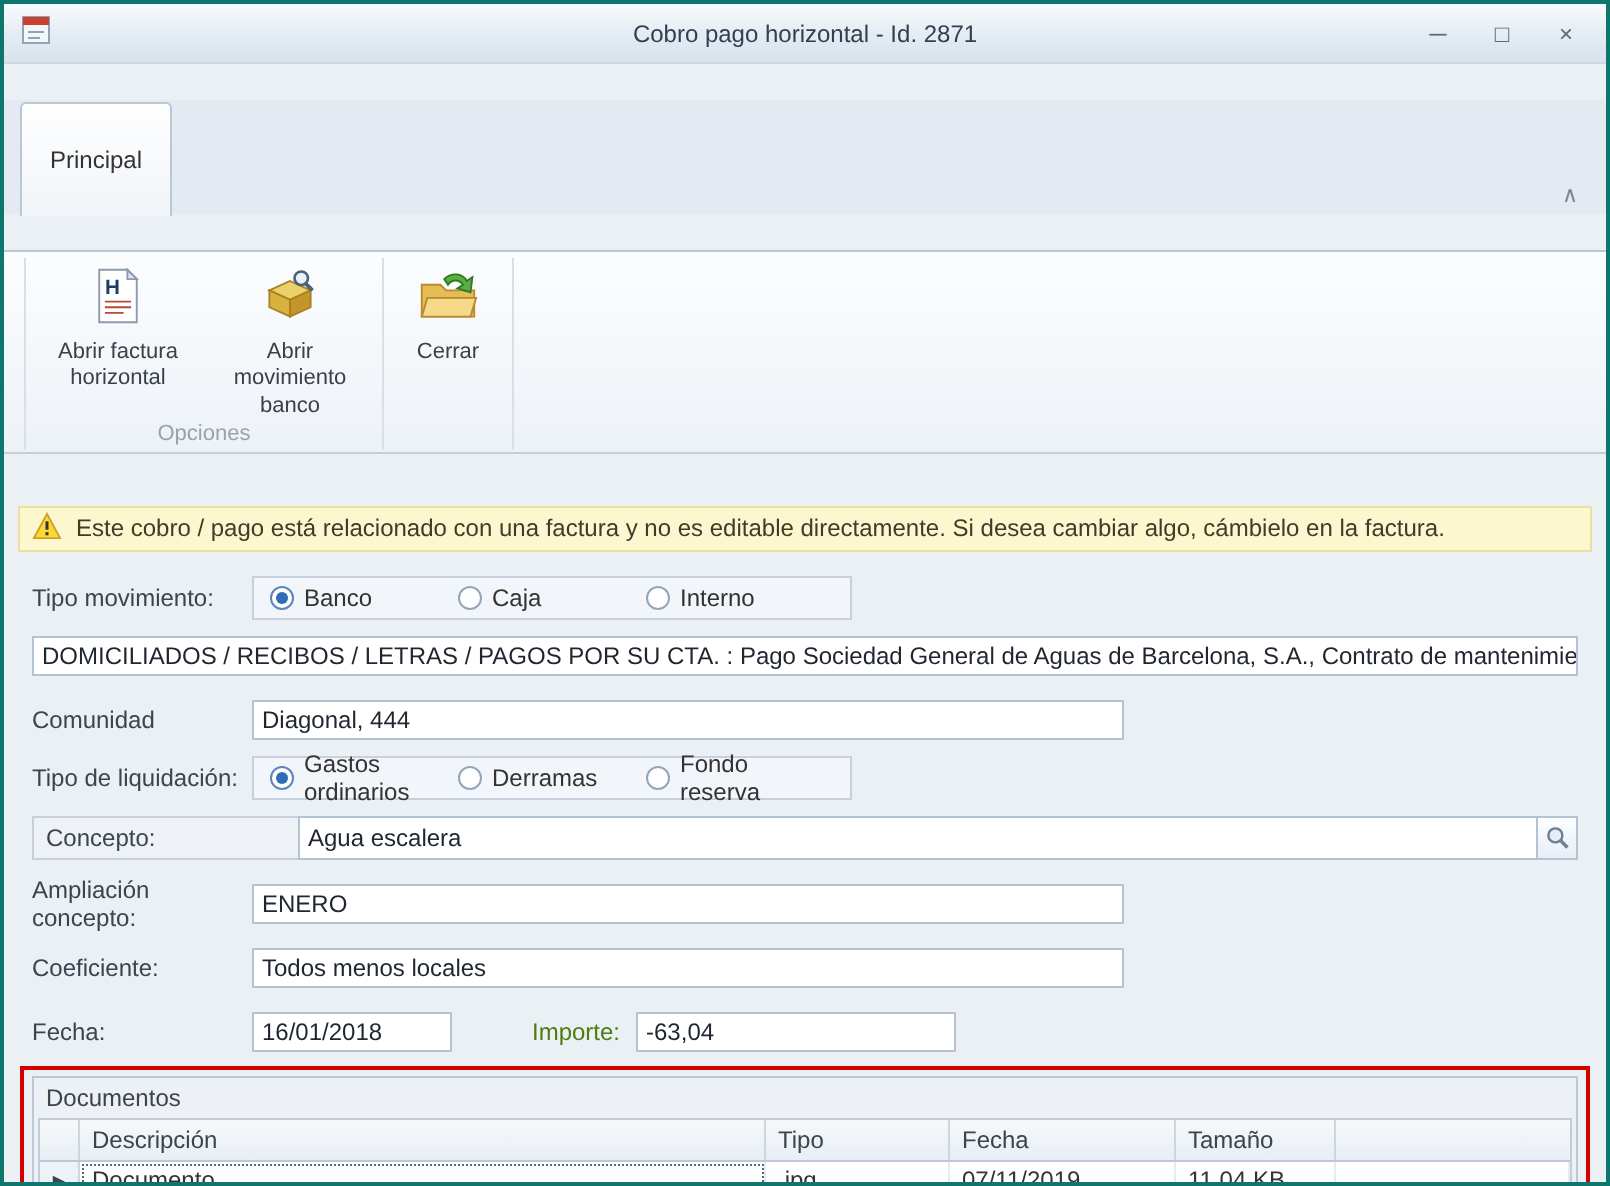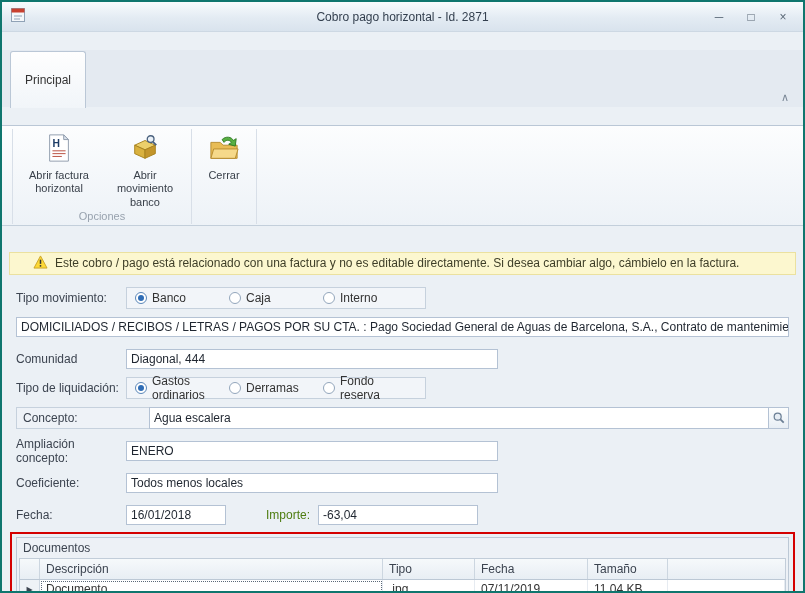--- a/index.html
+++ b/index.html
@@ -26,21 +26,21 @@
     border-bottom: 1px solid #c3cfdb; display: flex; padding: 3px 4px 1px; }
   .ribbon-group { display: flex; flex-direction: column; border-right: 1px solid #d8dfe8; padding: 0 3px; }
   .rg-buttons { display: flex; flex: 1; align-items: stretch; }
   .rg-caption { height: 15px; text-align: center; font-size: 11px; color: #98a2ae; line-height: 14px; }
   .ribbon-btn { display: flex; flex-direction: column; align-items: center; text-align: center;
     font-size: 11px; color: #39404a; padding: 4px 5px 0; min-width: 58px; max-width: 86px; line-height: 1.2; }
   .ribbon-btn svg { margin-bottom: 3px; }
   
   .content { flex: 1; display: flex; flex-direction: column; padding: 8px 7px 0; overflow: hidden; }
   .warning-banner { flex: 0 0 auto; background: #fcf7cf; border: 1px solid #ebe19f; display: flex;
-    align-items: center; gap: 7px; padding: 2px 23px; color: #3e3e28; margin-bottom: 12px; }
+    align-items: center; gap: 7px; padding: 2px 6px; color: #3e3e28; margin-bottom: 12px; }
   .form { padding: 0 7px; }
   .frow { display: flex; align-items: center; margin-bottom: 8px; }
   .flabel { flex: 0 0 110px; color: #3c4450; }
   .field { background: #fff; border: 1px solid #b4c2d4; height: 20px; line-height: 18px;
     padding: 0 4px; white-space: nowrap; overflow: hidden; color: #1f2630; }
   .radio-group { border: 1px solid #c6d1dd; background: #f2f5f9; height: 22px; display: flex;
     align-items: center; width: 300px; padding: 0 8px; }
   .radio-opt { display: flex; align-items: center; gap: 5px; flex: 1; }
   .radio-circle { width: 12px; height: 12px; border-radius: 50%; border: 1px solid #93a6bc; background: #fff; position: relative; flex: 0 0 12px; }
   .radio-opt.checked .radio-circle { border-color: #5a86b8; }
@@ -50,21 +50,21 @@
   .mb12 { margin-bottom: 12px; }
   .mb10 { margin-bottom: 10px; }
   .label-box { flex: 0 0 134px; border: 1px solid #c6d1dd; background: #eef2f7; height: 22px;
     line-height: 20px; padding: 0 6px; color: #3c4450; }
   .concepto-wrap { flex: 1; display: flex; }
   .concepto-wrap .field { flex: 1; margin-left: -1px; height: 22px; line-height: 20px; }
   .search-btn { flex: 0 0 21px; height: 22px; border: 1px solid #b4c2d4; margin-left: -1px;
     background: linear-gradient(#fdfefe, #e7eef5); display: flex; align-items: center; justify-content: center; }
   .w117 { width: 100px; }
   .w160 { width: 160px; }
-  .w372 { width: 372px; }
+  .w372 { width: 436px; }
   .importe-label { margin-left: 40px; margin-right: 8px; color: #4d7c0f; }
   
   .doc-wrap { position: relative; margin: 2px 7px 0; flex: 0 0 auto; }
   .red-highlight { position: absolute; left: -6px; top: -5px; right: -6px; bottom: -7px;
     border: 2px solid #d40000; pointer-events: none; z-index: 5; }
   .groupbox { border: 1px solid #bcc8d5; background: #edf1f6; height: 134px; display: flex;
     flex-direction: column; padding: 2px; }
   .groupbox-title { color: #3c4450; padding: 1px 4px 3px; }
   .grid { flex: 1; display: flex; flex-direction: column; border: 1px solid #c2cdd9; background: #eef2f6; overflow: hidden; }
   .grid-header { display: flex; flex: 0 0 20px; background: linear-gradient(#f6f9fb, #e8eef4);

